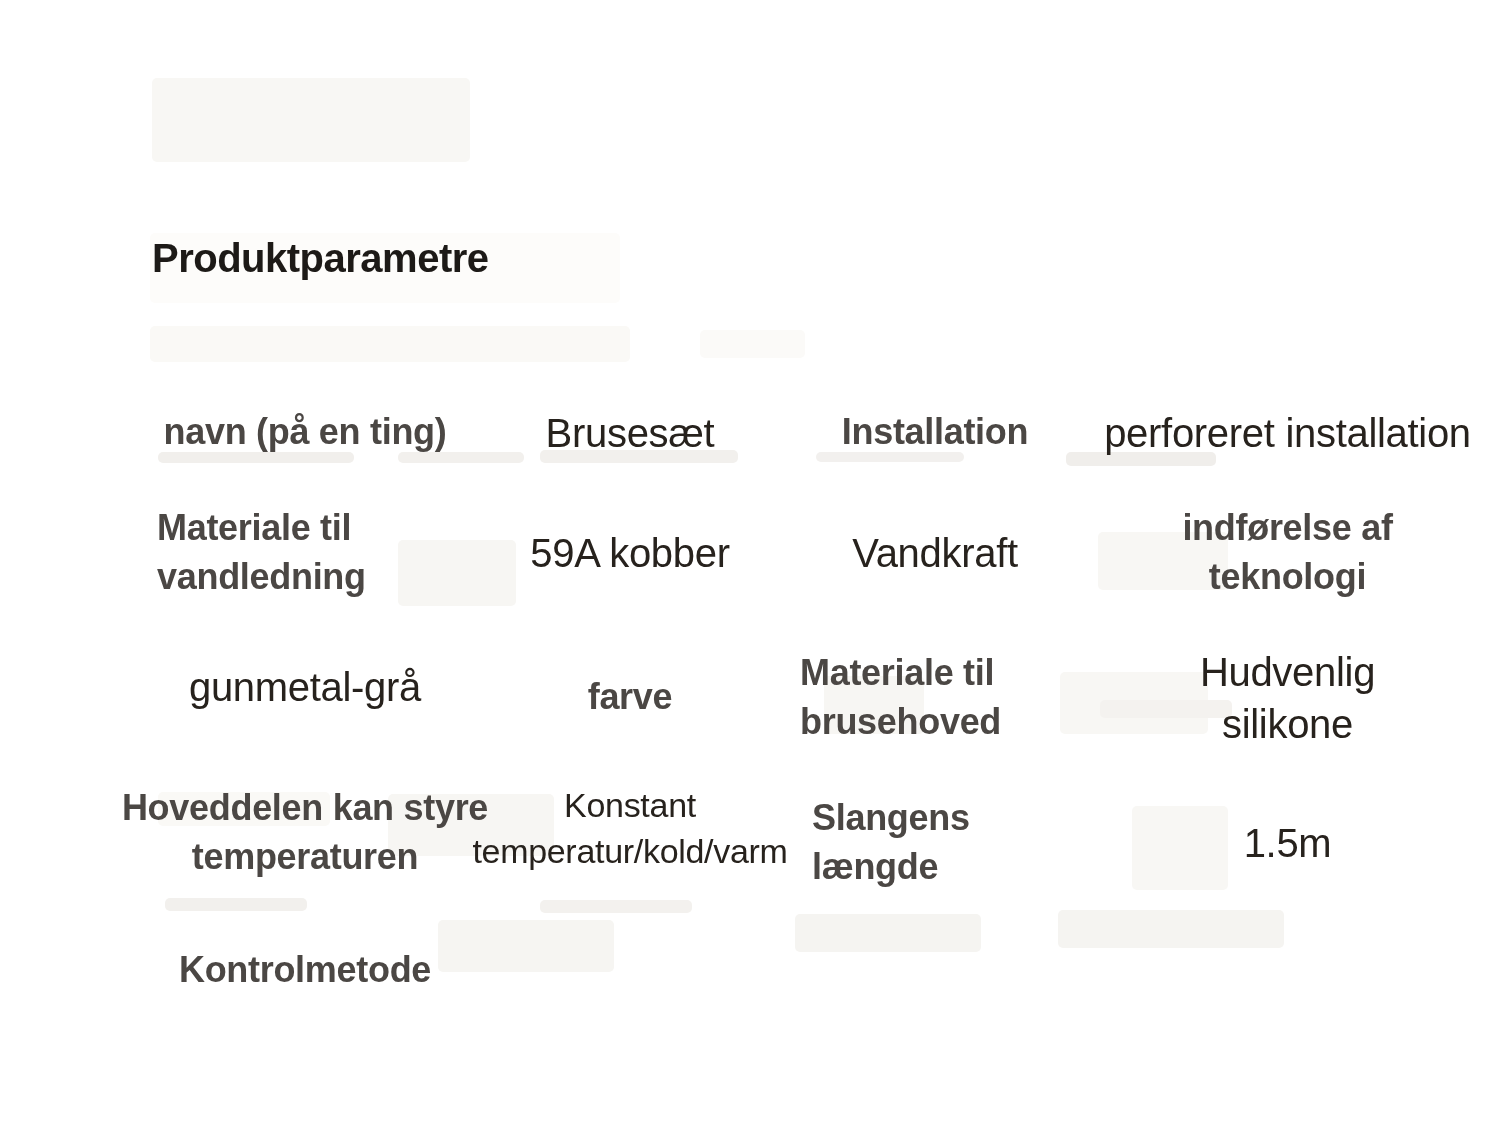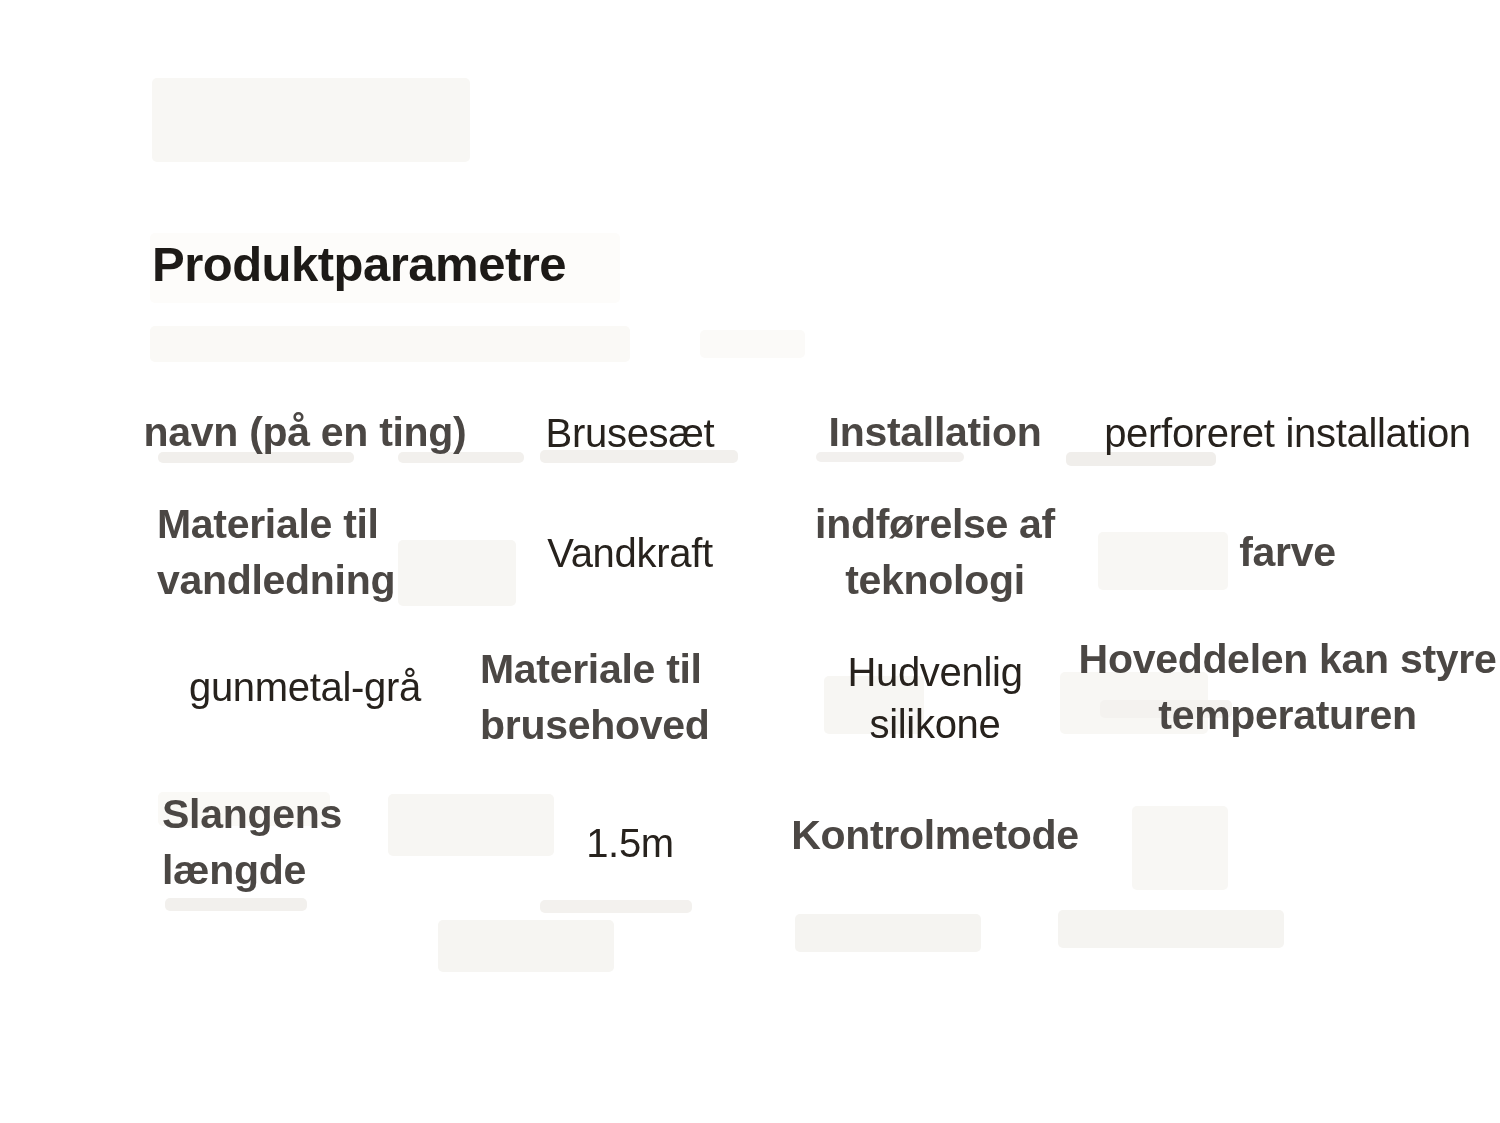--- a/index.html
+++ b/index.html
@@ -16,35 +16,35 @@
     overflow: hidden;
     position: relative;
   }
   .page { position: absolute; inset: 0; width: 1500px; height: 1123px; }
 
   
   .artifact { position: absolute; z-index: 0; border-radius: 5px; }
 
   .title {
     position: absolute; left: 152px; top: 236px; z-index: 1;
-    font-size: 49px; font-weight: 700; letter-spacing: -0.5px;
+    font-size: 40px; font-weight: 700; letter-spacing: -0.5px;
     color: var(--title); white-space: pre;
   }
 
   .param-table {
     position: absolute; left: 140px; top: 385px; z-index: 1;
     display: grid;
     grid-template-columns: 330px 320px 290px 415px;
     grid-template-rows: 95px 145px 145px 145px 125px;
   }
   .cell {
     display: flex; align-items: center; justify-content: center;
     text-align: center; white-space: pre; letter-spacing: -0.3px;
   }
-  .param { font-size: 41px; font-weight: 700; color: var(--label); line-height: 1.35; }
+  .param { font-size: 36px; font-weight: 700; color: var(--label); line-height: 1.35; }
   .value { font-size: 40px; font-weight: 400; color: var(--value); line-height: 1.3; }
   .small { font-size: 34px; line-height: 1.35; }
   .align-left { justify-content: flex-start; text-align: left; }
 </style>
 </head>
 <body>
 
 <div class="page">
 
   <div class="artifact" style="left:152px;top:78px;width:318px;height:84px;background:#f8f7f4;"></div>
@@ -74,33 +74,36 @@
 
   <div class="param-table">
 
     <div class="cell param">navn (på en ting)</div>
     <div class="cell value">Brusesæt</div>
     <div class="cell param">Installation</div>
     <div class="cell value">perforeret installation</div>
 
     <div class="cell param align-left" style="padding-left:17px;">Materiale til
 vandledning</div>
+    <div class="cell value">59A kobber</div>
     <div class="cell value">Vandkraft</div>
 
     <div class="cell param">indførelse af
 teknologi</div>
+    <div class="cell value" style="padding-bottom:22px;">gunmetal-grå</div>
     <div class="cell param">farve</div>
-    <div class="cell value" style="padding-bottom:22px;">gunmetal-grå</div>
 
     <div class="cell param align-left" style="padding-left:10px;">Materiale til
 brusehoved</div>
     <div class="cell value">Hudvenlig
 silikone</div>
     <div class="cell param" style="padding-bottom:20px;">Hoveddelen kan styre
 temperaturen</div>
+    <div class="cell value small" style="padding-bottom:28px;">Konstant
+temperatur/kold/varm</div>
 
     <div class="cell param align-left" style="padding-left:22px;">Slangens
 længde</div>
     <div class="cell value">1.5m</div>
     <div class="cell param" style="padding-bottom:14px;">Kontrolmetode</div>
 
   </div>
 </div>
 
 </body></html>

